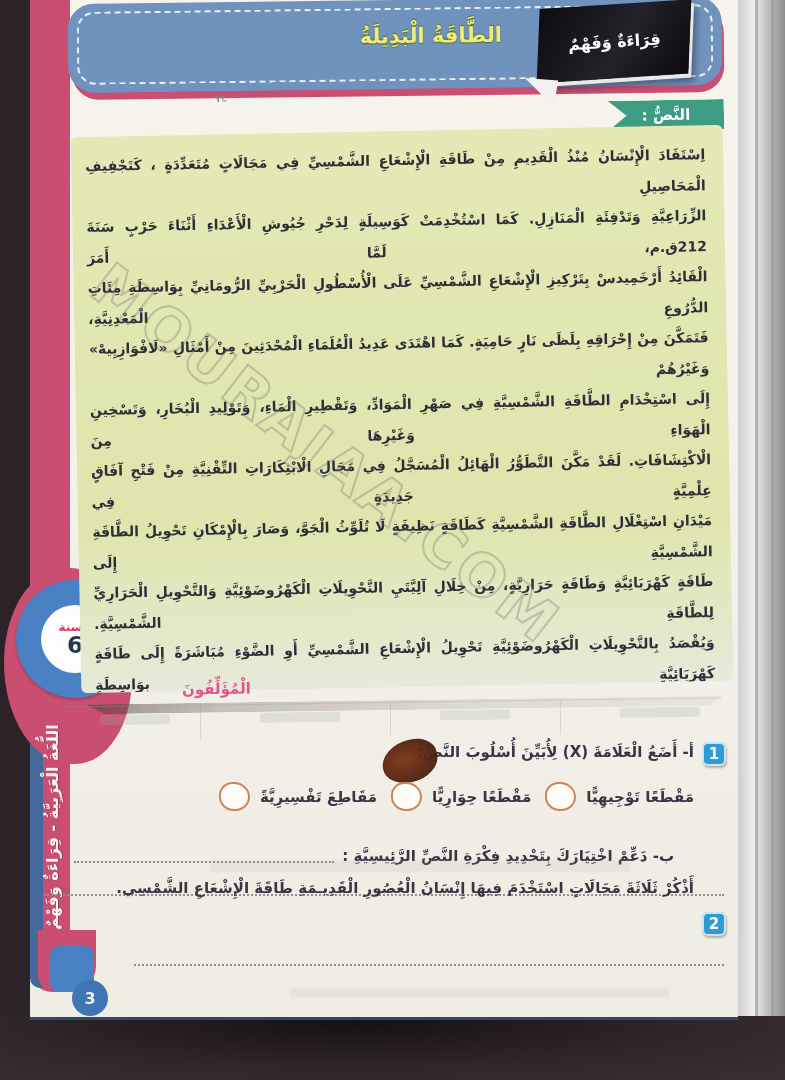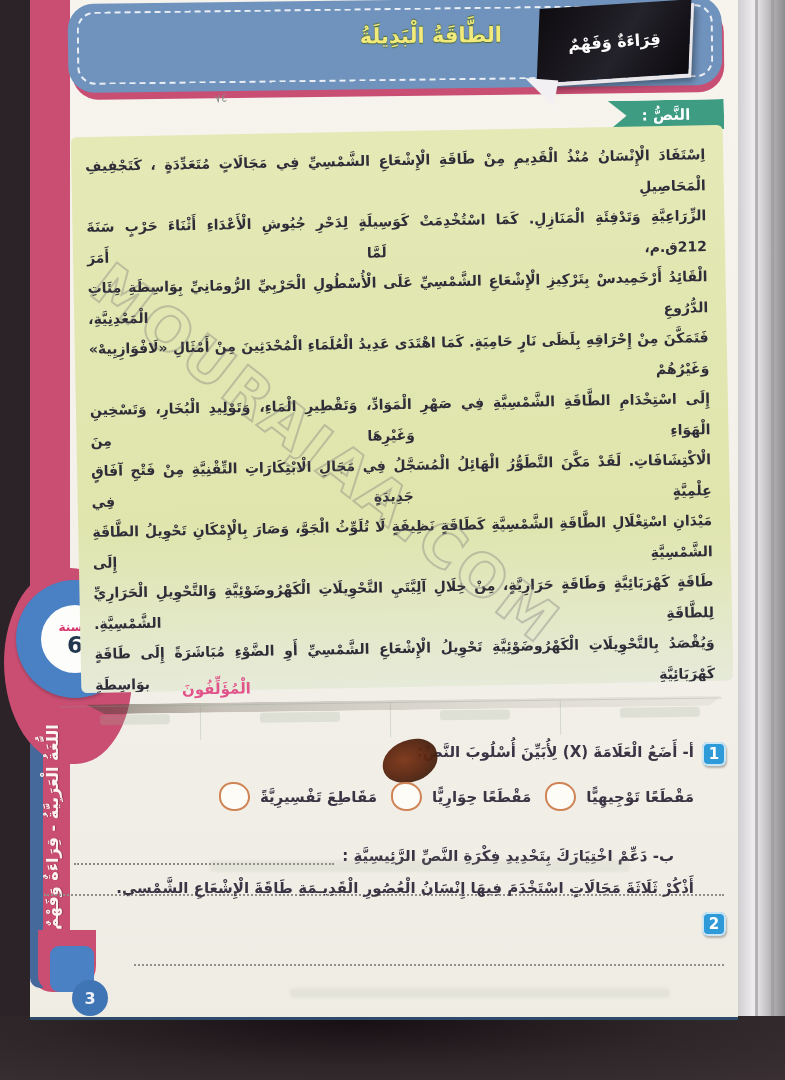--- a/index.html
+++ b/index.html
@@ -133,21 +133,21 @@
   .opts{
     position:absolute;right:44px;top:782px;width:620px;
     display:flex;align-items:center;gap:14px;
     font-size:15px;font-weight:bold;color:#3a3544;
   }
   .opt{display:flex;align-items:center;gap:10px;}
   .chk{
     width:27px;height:25px;border:2px solid #cf8456;border-radius:46% 54% 50% 50%;
     background:#fdfcf7;
   }
-  .qb-row{right:64px;top:847px;display:flex;align-items:flex-end;width:600px;}
+  .qb-row{right:64px;top:847px;display:flex;align-items:flex-start;width:600px;}
   .dots-inline{flex:1;border-bottom:2px dotted #8b8b84;margin-right:8px;height:14px;}
   .dots-line{position:absolute;border-bottom:2px dotted #90908a;height:2px;}
   .stain{
     position:absolute;left:352px;top:740px;width:56px;height:42px;
     background:radial-gradient(ellipse at 40% 45%,#7a3416 0%,#5d2610 45%,#43200f 75%,rgba(67,32,15,0) 100%);
     border-radius:58% 42% 55% 45%;transform:rotate(-12deg);opacity:.95;
   }
   
   .ring-blob{
     position:absolute;left:-26px;top:568px;width:128px;height:196px;

